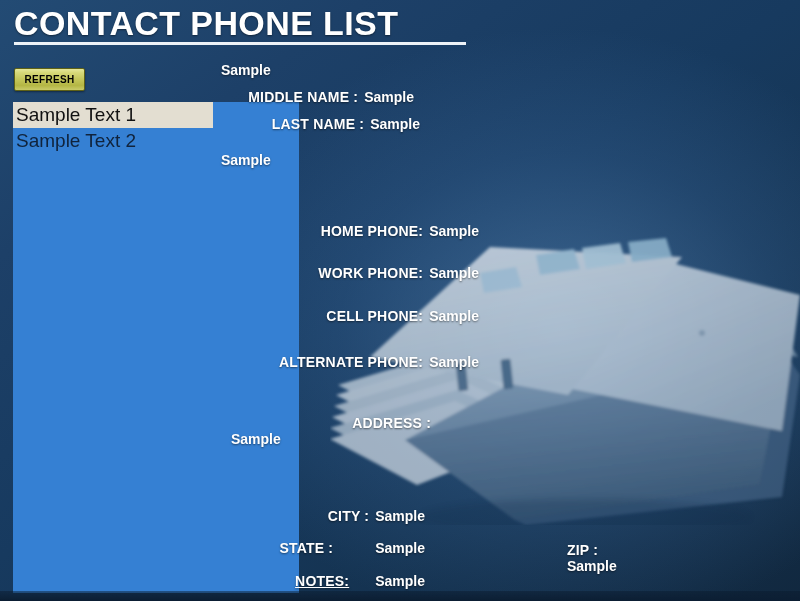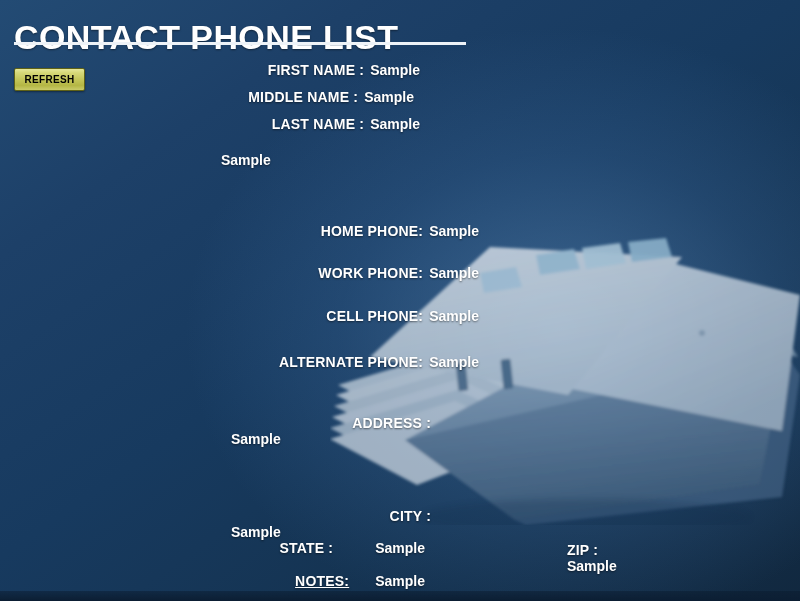--- a/index.html
+++ b/index.html
@@ -40,21 +40,21 @@
     width: 470px;
     height: 290px;
     opacity: 0.72;
     pointer-events: none;
   }
 
   
   #title {
     position: absolute;
     left: 14px;
-    top: 20px;
+    top: 6px;
     font-size: 34px;
     font-weight: bold;
     color: #ffffff;
     letter-spacing: 0.4px;
     line-height: 34px;
     white-space: nowrap;
     text-shadow: 0 1px 2px rgba(0,0,0,0.45);
   }
   #title-underline {
     position: absolute;
@@ -208,23 +208,26 @@
     <ellipse cx="255" cy="282" rx="165" ry="18" fill="#0e2a47" opacity="0.25" filter="url(#soften2)"></ellipse>
   </svg>
 
   <div id="title">CONTACT PHONE LIST</div>
   <div id="title-underline"></div>
 
   <div id="refresh-button">
     <span>REFRESH</span>
   </div>
 
+  <div id="listbox">
+    <div class="list-item selected">Sample Text 1</div>
+    <div class="list-item">Sample Text 2</div>
+  </div>
 
   <div class="row" style="left:215px; top:62px; width:205px;">
-    <span class="lbl" style="width:205px;">FIRST NAME :</span>
     <span class="val">Sample</span>
   </div>
   <div class="row" style="left:209px; top:89px; width:205px;">
     <span class="lbl" style="width:205px;">MIDDLE NAME :</span>
     <span class="val">Sample</span>
   </div>
   <div class="row" style="left:215px; top:116px; width:205px;">
     <span class="lbl" style="width:205px;">LAST NAME :</span>
     <span class="val">Sample</span>
   </div>
@@ -246,21 +249,21 @@
   </div>
   <div class="row" style="left:274px; top:354px; width:205px;">
     <span class="lbl" style="width:205px;">ALTERNATE PHONE:</span>
     <span class="val">Sample</span>
   </div>
 
   <div class="row" style="left:225px; top:415px; width:200px;flex-direction:column;">
     <span class="lbl" style="width:200px;">ADDRESS :</span>
     <span class="val">Sample</span>
   </div>
-  <div class="row" style="left:225px; top:508px; width:200px;flex-direction:column;">
+  <div class="row" style="left:225px; top:508px; width:200px;">
     <span class="lbl" style="width:200px;">CITY :</span>
     <span class="val">Sample</span>
   </div>
   <div class="row" style="left:225px; top:540px; width:200px;gap:36px;">
     <span class="lbl" style="width:200px;">STATE :</span>
     <span class="val">Sample</span>
   </div>
   <div class="row" style="left:225px; top:573px; width:200px;gap:20px;">
     <span class="lbl ul" style="width:200px;">NOTES:</span>
     <span class="val">Sample</span>

